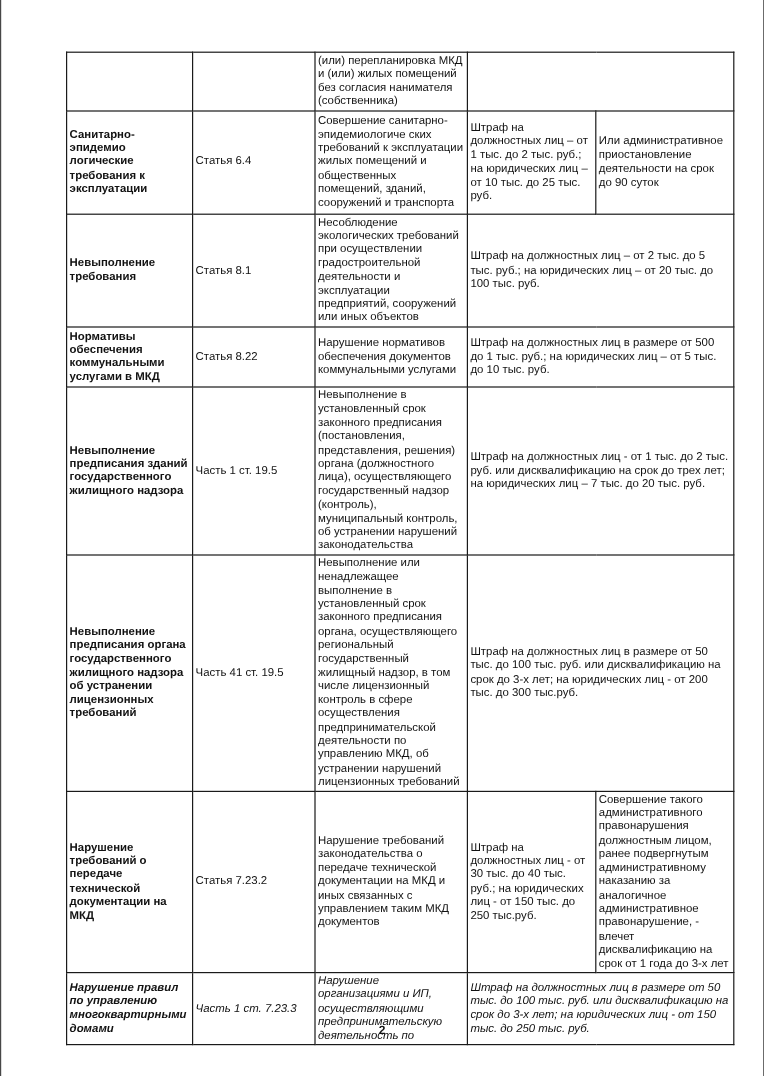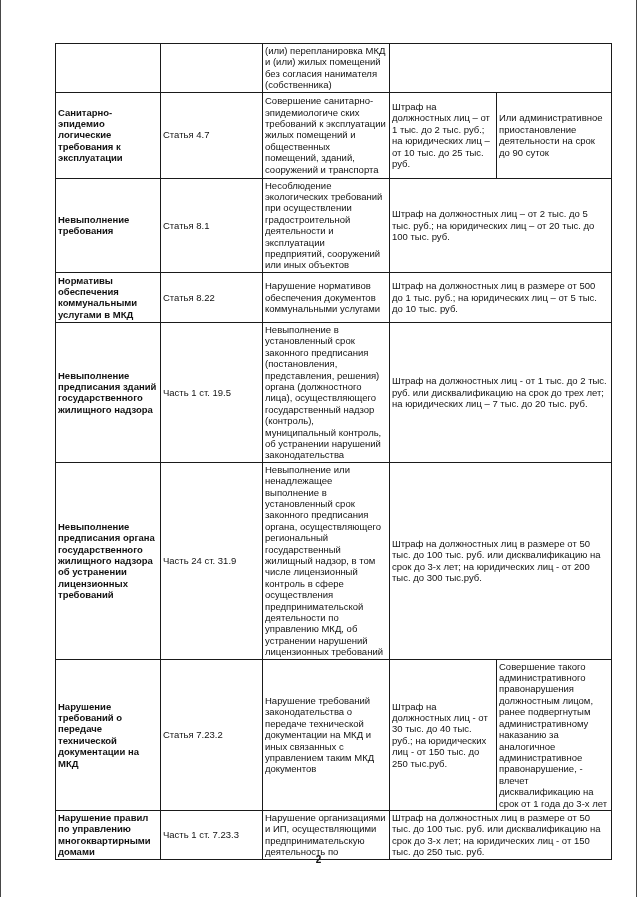--- a/index.html
+++ b/index.html
@@ -53,21 +53,21 @@
     </colgroup>
   <tbody>
       <tr style="height: 46px;">
         <td class="topic"></td>
         <td class="article"></td>
         <td class="violation">(или) перепланировка МКД и (или) жилых помещений без согласия нанимателя (собственника)</td>
         <td class="fine" colspan="2"></td>
       </tr>
       <tr style="height: 86px;">
         <td class="topic">Санитарно-эпидемио логические требования к эксплуатации</td>
-        <td class="article">Статья 4.7</td>
+        <td class="article">Статья 6.4</td>
         <td class="violation">Совершение санитарно-эпидемиологиче ских требований к эксплуатации жилых помещений и общественных помещений, зданий, сооружений и транспорта</td>
         <td class="fine">Штраф на должностных лиц – от 1 тыс. до 2 тыс. руб.; на юридических лиц – от 10 тыс. до 25 тыс. руб.</td>
         <td class="note">Или административное приостановление деятельности на срок до 90 суток</td>
       </tr>
       <tr style="height: 90px;">
         <td class="topic">Невыполнение требования</td>
         <td class="article">Статья 8.1</td>
         <td class="violation">Несоблюдение экологических требований при осуществлении градостроительной деятельности и эксплуатации предприятий, сооружений или иных объектов</td>
         <td class="fine" colspan="2">Штраф на должностных лиц – от 2 тыс. до 5 тыс. руб.; на юридических лиц – от 20 тыс. до 100 тыс. руб.</td>
       </tr>
@@ -78,32 +78,32 @@
         <td class="fine" colspan="2">Штраф на должностных лиц в размере от 500 до 1 тыс. руб.; на юридических лиц – от 5 тыс. до 10 тыс. руб.</td>
       </tr>
       <tr style="height: 130px;">
         <td class="topic">Невыполнение предписания зданий государственного жилищного надзора</td>
         <td class="article">Часть 1 ст. 19.5</td>
         <td class="violation">Невыполнение в установленный срок законного предписания (постановления, представления, решения) органа (должностного лица), осуществляющего государственный надзор (контроль), муниципальный контроль, об устранении нарушений законодательства</td>
         <td class="fine" colspan="2">Штраф на должностных лиц - от 1 тыс. до 2 тыс. руб. или дисквалификацию на срок до трех лет; на юридических лиц – 7 тыс. до 20 тыс. руб.</td>
       </tr>
       <tr style="height: 180px;">
         <td class="topic">Невыполнение предписания органа государственного жилищного надзора об устранении лицензионных требований</td>
-        <td class="article">Часть 24 ст. 31.9</td>
+        <td class="article">Часть 41 ст. 19.5</td>
         <td class="violation">Невыполнение или ненадлежащее выполнение в установленный срок законного предписания органа, осуществляющего региональный государственный жилищный надзор, в том числе лицензионный контроль в сфере осуществления предпринимательской деятельности по управлению МКД, об устранении нарушений лицензионных требований</td>
         <td class="fine" colspan="2">Штраф на должностных лиц в размере от 50 тыс. до 100 тыс. руб. или дисквалификацию на срок до 3-х лет; на юридических лиц - от 200 тыс. до 300 тыс.руб.</td>
       </tr>
       <tr style="height: 148px;">
         <td class="topic">Нарушение требований о передаче технической документации на МКД</td>
         <td class="article">Статья 7.23.2</td>
         <td class="violation">Нарушение требований законодательства о передаче технической документации на МКД и иных связанных с управлением таким МКД документов</td>
         <td class="fine">Штраф на должностных лиц - от 30 тыс. до 40 тыс. руб.; на юридических лиц - от 150 тыс. до 250 тыс.руб.</td>
         <td class="note">Совершение такого административного правонарушения должностным лицом, ранее подвергнутым административному наказанию за аналогичное административное правонарушение, - влечет дисквалификацию на срок от 1 года до 3-х лет</td>
       </tr>
-      <tr style="height: 46px;">
+      <tr style="height: 46px; font-style: italic;">
         <td class="topic">Нарушение правил по управлению многоквартирными домами</td>
         <td class="article">Часть 1 ст. 7.23.3</td>
         <td class="violation">Нарушение организациями и ИП, осуществляющими предпринимательскую деятельность по</td>
         <td class="fine" colspan="2">Штраф на должностных лиц в размере от 50 тыс. до 100 тыс. руб. или дисквалификацию на срок до 3-х лет; на юридических лиц - от 150 тыс. до 250 тыс. руб.</td>
       </tr>
     </tbody>
 </table>
 
 <div class="page-number">2</div>
 

